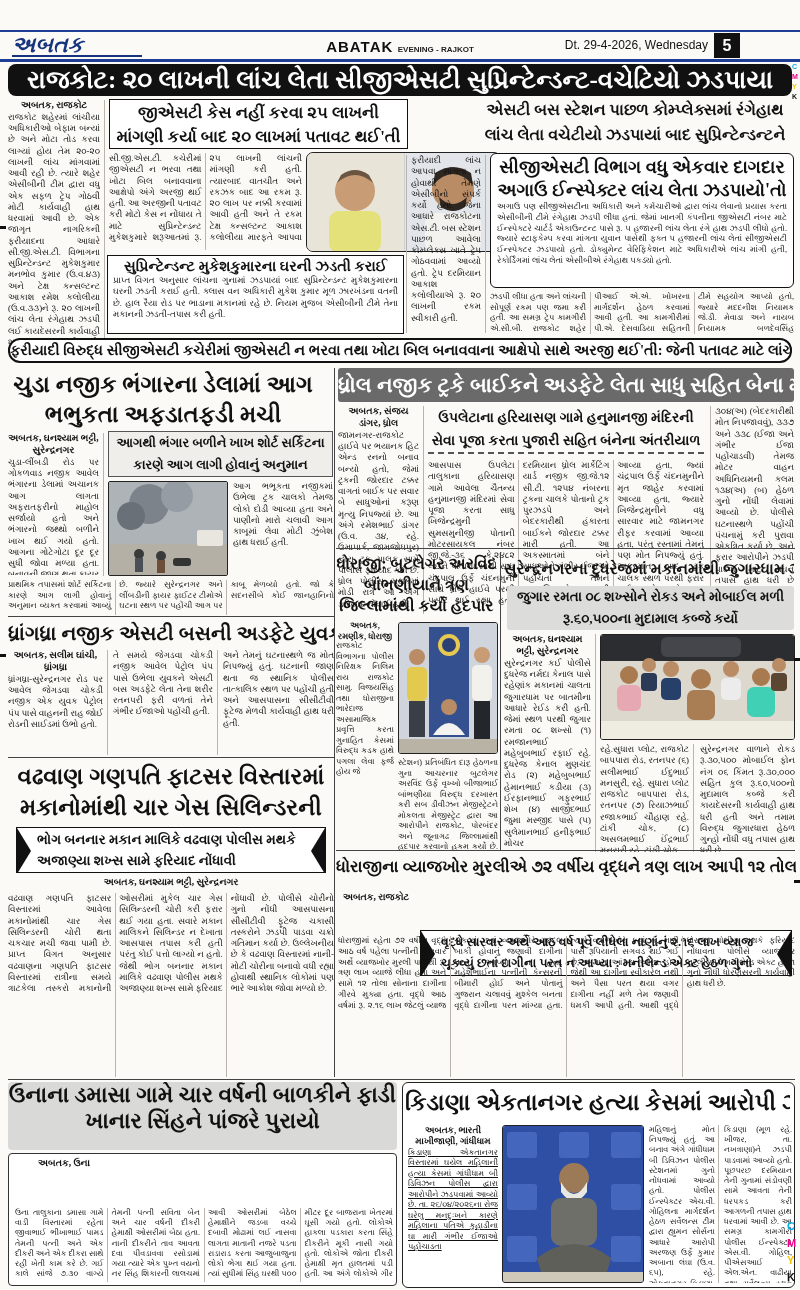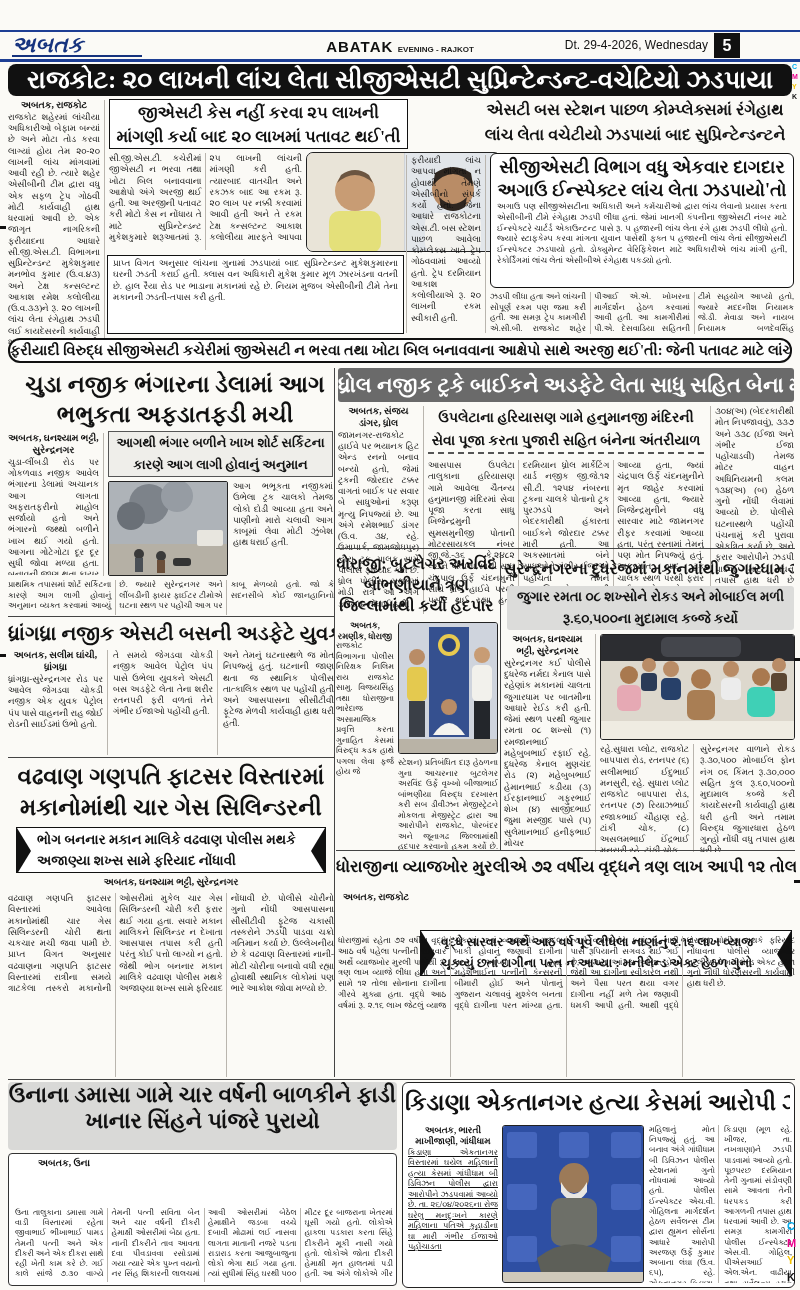--- a/index.html
+++ b/index.html
@@ -53,32 +53,33 @@
     <circle cx="48" cy="38" r="20" fill="#c89c74"></circle>
     <path d="M30 30 Q48 14 66 30 L62 22 Q48 12 34 22 Z" fill="#6b5541"></path>
     <rect x="22" y="58" width="52" height="42" rx="10" fill="#e4e07a"></rect>
     <circle cx="146" cy="36" r="21" fill="#b98c66"></circle>
     <path d="M126 32 Q146 10 166 32 L164 20 Q146 8 128 20 Z" fill="#2e2620"></path>
     <path d="M132 44 Q146 58 160 44 L158 54 Q146 62 134 54 Z" fill="#2e2620"></path>
     <rect x="118" y="60" width="56" height="40" rx="10" fill="#f3f2ee"></rect>
   </svg>
 </div>
 <div class="abs box" style="left:107px;top:255px;width:297px;height:79px;padding:2px 5px;">
+  <div class="head" style="font-size:14.5px;">સુપ્રિન્ટેન્ડન્ટ મુકેશકુમારના ઘરની ઝડતી કરાઈ</div>
   <div class="txt" style="height:56px;">પ્રાપ્ત વિગત અનુસાર લાંચના ગુનામાં ઝડપાયાં બાદ સુપ્રિન્ટેન્ડન્ટ મુકેશકુમારના ઘરની ઝડતી કરાઈ હતી. ક્લાસ વન અધિકારી મુકેશ કુમાર મૂળ ઝારખંડના વતની છે. હાલ રૈયા રોડ પર ભાડાના મકાનમાં રહે છે. નિયમ મુજબ એસીબીની ટીમે તેના મકાનની ઝડતી-તપાસ કરી હતી.</div>
 </div>
 <div class="abs txt" style="left:406px;top:155px;width:80px;height:178px;border-left:1px solid #b9b5ae;border-right:1px solid #b9b5ae;padding:0 4px;">ફરીયાદી લાંચ આપવા માંગતા ન હોવાથી તેમણે એસીબીનો સંપર્ક કર્યો હતો. જેના આધારે રાજકોટના એસ.ટી. બસ સ્ટેશન પાછળ આવેલા કોમ્પ્લેક્સ ખાતે ટ્રેપ ગોઠવવામાં આવ્યો હતો. ટ્રેપ દરમિયાન આકાશ કલોલીયાએ રૂ. ૨૦ લાખની રકમ સ્વીકારી હતી.</div>
 <div class="abs head" style="left:476px;top:97px;width:318px;height:52px;font-size:16px;line-height:25px;">એસટી બસ સ્ટેશન પાછળ કોમ્પ્લેક્સમાં રંગેહાથ લાંચ લેતા વચેટીયો ઝડપાયાં બાદ સુપ્રિન્ટેન્ડન્ટને પણ દબોચી લેતી રાજકોટ એસીબી ટીમ</div>
 <div class="abs box" style="left:490px;top:153px;width:304px;height:135px;border-radius:6px;padding:2px 6px;">
   <div class="head" style="font-size:18px;line-height:23px;">સીજીએસટી વિભાગ વધુ એકવાર દાગદાર અગાઉ ઈન્સ્પેક્ટર લાંચ લેતા ઝડપાયો'તો</div>
   <div class="txt" style="height:80px;font-size:8.4px;">અગાઉ પણ સીજીએસટીના અધિકારી અને કર્મચારીઓ દ્વારા લાંચ લેવાનો પ્રયાસ કરતા એસીબીની ટીમે રંગેહાથ ઝડપી લીધા હતાં. જેમાં ખાનગી કંપનીના જીએસટી નંબર માટે ઈન્સ્પેક્ટરે ચાર્ટર્ડ એકાઉન્ટન્ટ પાસે રૂ. ૫ હજારની લાંચ લેતા રંગે હાથ ઝડપી લીધો હતો. જ્યારે સ્ટાફકેમ્પ કરવા માંગતા યુવાન પાસેથી ફક્ત ૫ હજારની લાંચ લેતાં સીજીએસટી ઈન્સ્પેક્ટર ઝડપાયો હતો. ડોક્યુમેન્ટ વેરિફિકેશન માટે અધિકારીએ લાંચ માંગી હતી, રેકોર્ડિંગમાં લાંચ લેતાં એસીબીએ રંગેહાથ પકડ્યો હતો.</div>
 </div>
 <div class="abs txt c3" style="left:490px;top:292px;width:304px;height:42px;font-size:8.2px;">ઝડપી લીધા હતા અને લાંચની સોંપૂર્ણ રકમ પણ જમા કરી હતી. આ સમગ્ર ટ્રેપ કામગીરી એ.સી.બી. રાજકોટ શહેર પીઆઈ એ.એ. ખોખરના માર્ગદર્શન હેઠળ કરવામાં આવી હતી. આ કામગીરીમાં પી.એ. દેસવાડિયા સહિતની ટીમે સહયોગ આપ્યો હતો, જ્યારે મદદનીશ નિયામક જે.ડી. મેવાડા અને નાયબ નિયામક બળદેવસિંહ વાઘેલાની દેખરેખ હેઠળ સમગ્ર પ્રક્રિયાની પૂછપરછ કરવામાં આવી હતી.</div>
 <div class="abs head" style="left:8px;top:338px;width:784px;height:25px;border:2px solid #111;border-radius:12px;font-size:14.5px;line-height:21px;white-space:nowrap;background:#fff;">ફરીયાદી વિરુદ્ધ સીજીએસટી કચેરીમાં જીએસટી ન ભરવા તથા ખોટા બિલ બનાવવાના આક્ષેપો સાથે અરજી થઈ'તી: જેની પતાવટ માટે લાંચ માંગી'તી</div>
 
-<div class="abs head" style="left:12px;top:370px;width:326px;height:60px;font-size:23px;line-height:30px;">ચુડા નજીક ભંગારના ડેલામાં આગ ભભુકતા અફડાતફડી મચી</div>
+<div class="abs head" style="left:0;top:370px;width:326px;height:60px;font-size:23px;line-height:30px;">ચુડા નજીક ભંગારના ડેલામાં આગ ભભુકતા અફડાતફડી મચી</div>
 <div class="abs" style="left:8px;top:433px;width:96px;height:143px;border-right:1px solid #b9b5ae;padding-right:4px;">
   <div class="byl">અબતક, ઘનશ્યામ ભટ્ટી, સુરેન્દ્રનગર</div>
   <div class="txt" style="height:118px;">ચુડા-લીંબડી રોડ પર ગોકળવાડ નજીક આવેલ ભંગારના ડેલામાં અચાનક આગ લાગતા અફરાતફરીનો માહોલ સર્જાયો હતો અને ભંગારનો જથ્થો બળીને ખાખ થઈ ગયો હતો. આગના ગોટેગોટા દૂર દૂર સુધી જોવા મળ્યા હતા. બનાવની જાણ થતા ફાયર બ્રિગેડ ઘટના સ્થળે દોડી ગયું હતું.</div>
 </div>
 <div class="abs head" style="left:108px;top:431px;width:225px;height:46px;border:1.4px solid #555;background:#efeeea;font-size:13px;line-height:22px;">આગથી ભંગાર બળીને ખાખ શોર્ટ સર્કિટના કારણે આગ લાગી હોવાનું અનુમાન</div>
 <div class="abs photo" style="left:108px;top:481px;width:120px;height:95px;border-radius:2px;">
   <svg width="120" height="95" viewBox="0 0 120 95">
     <rect width="120" height="95" fill="#aeb3b8"></rect>
     <circle cx="40" cy="22" r="20" fill="#7d838a"></circle>
     <circle cx="68" cy="14" r="16" fill="#969ca3"></circle>

